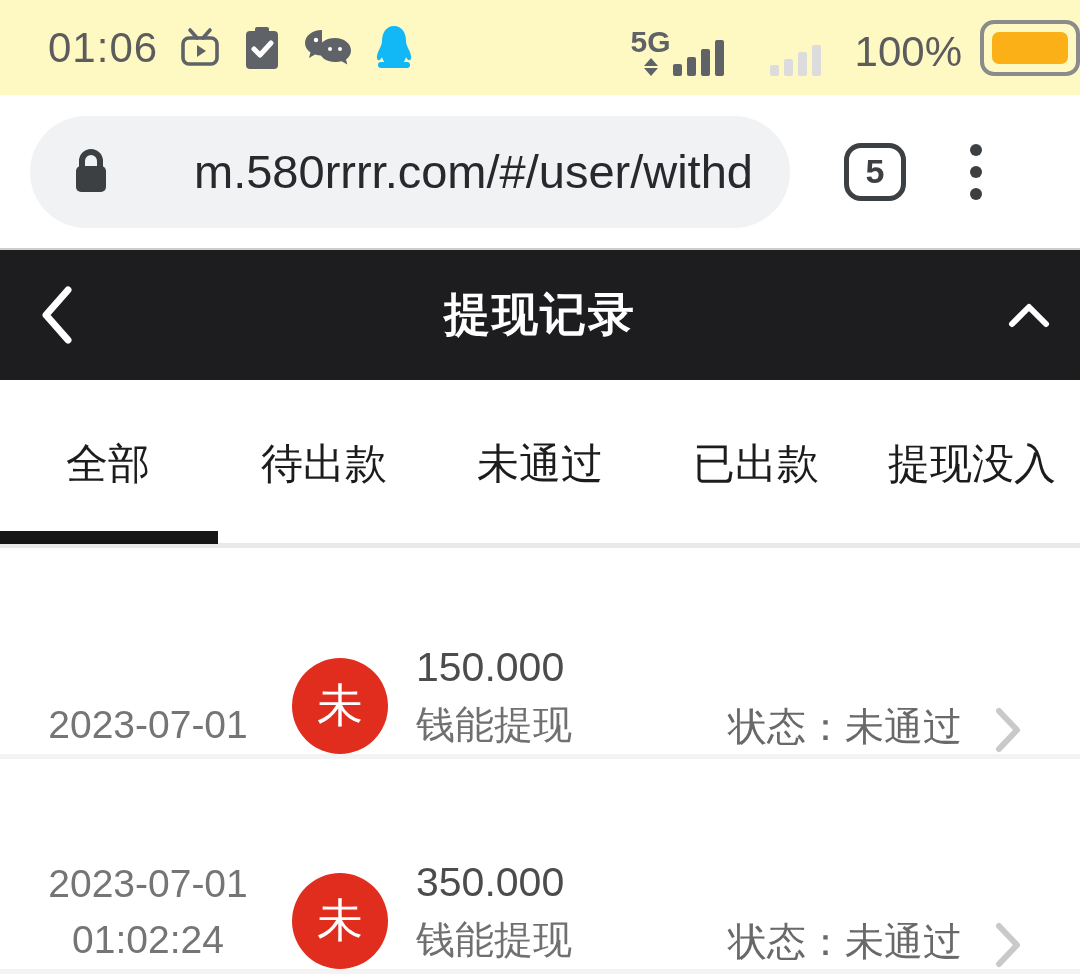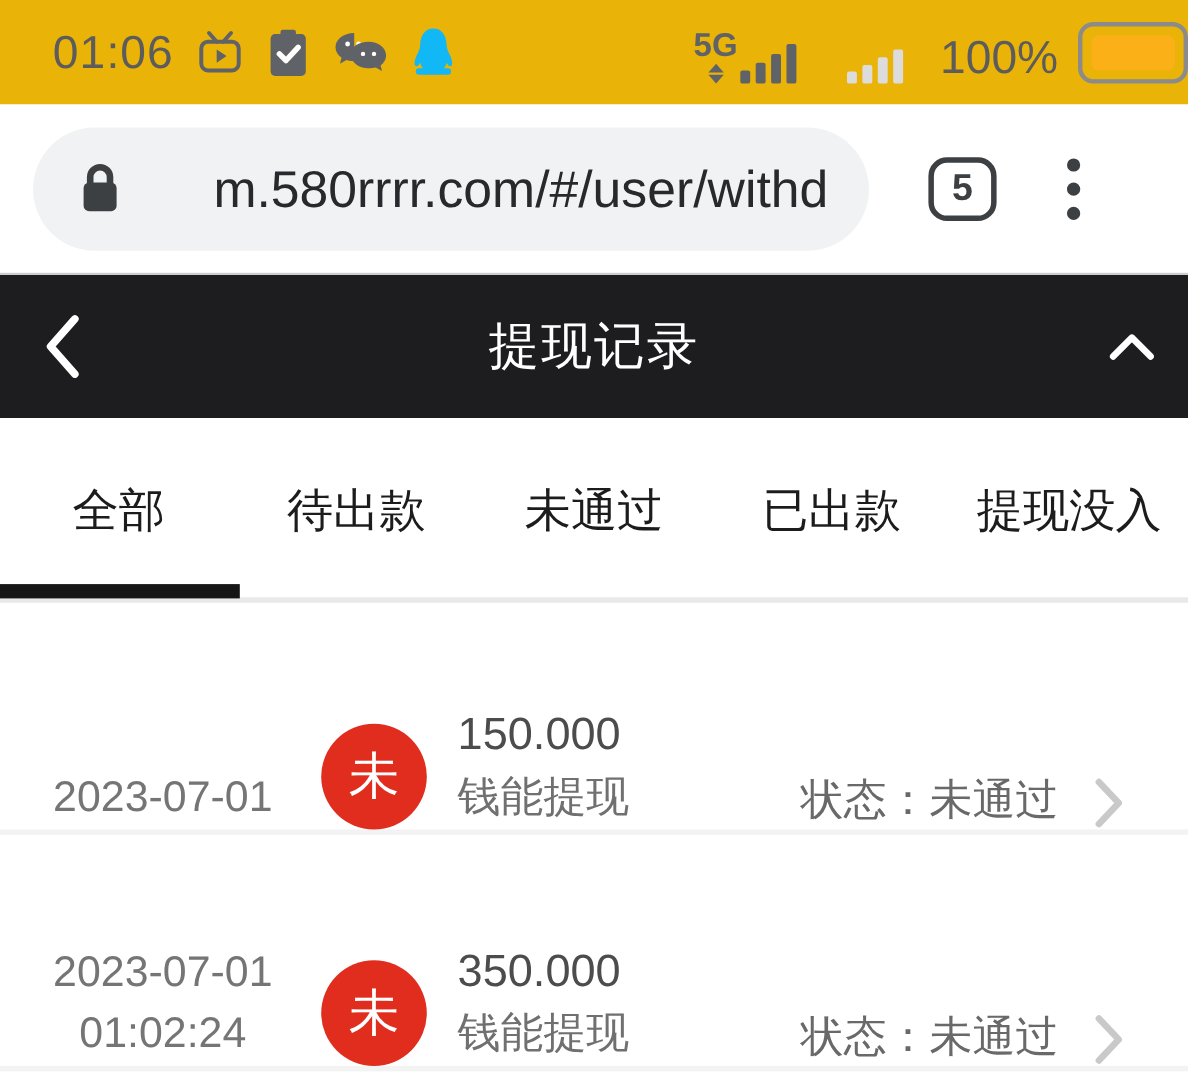--- a/index.html
+++ b/index.html
@@ -2,21 +2,21 @@
 <html><head>
 <meta charset="utf-8">
 <style>
   html,body{margin:0;padding:0;background:#fff;}
   body{
     width:1080px;height:978px;overflow:hidden;position:relative;
     font-family:"Liberation Sans","DejaVu Sans",sans-serif;
     -webkit-font-smoothing:antialiased;
   }
   
-  .status-bar{height:95px;display:flex;align-items:center;background:#eab308;}
+  .status-bar{height:95px;display:flex;align-items:center;background:#fef9c3;}
   .sb-left{display:flex;align-items:center;gap:20px;padding-left:48px;}
   .sb-time{font-size:42px;color:#5c5c5c;letter-spacing:1px;}
   .sb-icon{display:flex;align-items:center;}
   .sb-right{margin-left:auto;display:flex;align-items:flex-end;}
   .net-block{display:flex;align-items:flex-end;}
   .net-5g{display:flex;flex-direction:column;align-items:center;line-height:1;margin-right:2px;}
   .net-5g .g5{font-size:30px;font-weight:bold;color:#5f6368;letter-spacing:0;}
   .net-arrows{display:flex;flex-direction:column;margin-top:1px;}
   .tri{width:0;height:0;border-left:7px solid transparent;border-right:7px solid transparent;}
   .tri-up{border-bottom:8px solid #5f6368;margin-bottom:2px;}
@@ -31,21 +31,21 @@
   
   .chrome-bar{height:153px;background:#fff;display:flex;align-items:center;border-bottom:2px solid #cdcdcd;}
   .url-pill{margin-left:30px;width:760px;height:112px;border-radius:56px;background:#f0f2f4;display:flex;align-items:center;padding-left:42px;box-sizing:border-box;overflow:hidden;gap:44px;}
   .url-text{margin-left:40px;font-size:47px;color:#27292c;white-space:nowrap;overflow:hidden;width:560px;}
   .tab-counter{margin-left:54px;width:62px;height:58px;border:5px solid #3c4043;border-radius:17px;display:flex;align-items:center;justify-content:center;font-size:34px;font-weight:bold;color:#3c4043;box-sizing:border-box;}
   .menu-dots{margin-left:64px;display:flex;flex-direction:column;gap:10px;}
   .menu-dots i{width:12px;height:12px;border-radius:50%;background:#3c4043;display:block;}
   
   .app-header{height:130px;background:#1d1d1f;position:relative;display:flex;align-items:center;}
   .back-btn{padding-left:36px;display:flex;align-items:center;height:100%;}
-  .app-title{position:absolute;left:0;right:0;text-align:center;color:#fff;font-size:46px;font-weight:400;letter-spacing:2px;}
+  .app-title{position:absolute;left:0;right:0;text-align:center;color:#fff;font-size:46px;font-weight:700;letter-spacing:2px;}
   .filter-btn{margin-left:auto;display:flex;align-items:center;padding-right:30px;color:#fff;font-size:42px;z-index:2;}
   .filter-caret{margin-left:20px;display:flex;align-items:center;}
   
   .tab-bar{height:168px;background:#fff;display:flex;position:relative;}
   .tab-bar::after{content:"";position:absolute;left:0;right:0;bottom:0;height:5px;background:#e9e9e9;}
   .tab{flex:1;display:flex;align-items:center;justify-content:center;font-size:42px;color:#1c1c1c;}
   .tab-indicator{position:absolute;left:0;bottom:4px;width:218px;height:13px;background:#161616;z-index:2;}
   
   .record-row{min-height:206px;background:#fff;display:flex;align-items:flex-end;}
   .rec-datetime{width:272px;margin-left:12px;text-align:center;font-size:39px;color:#757575;line-height:1.45;}

